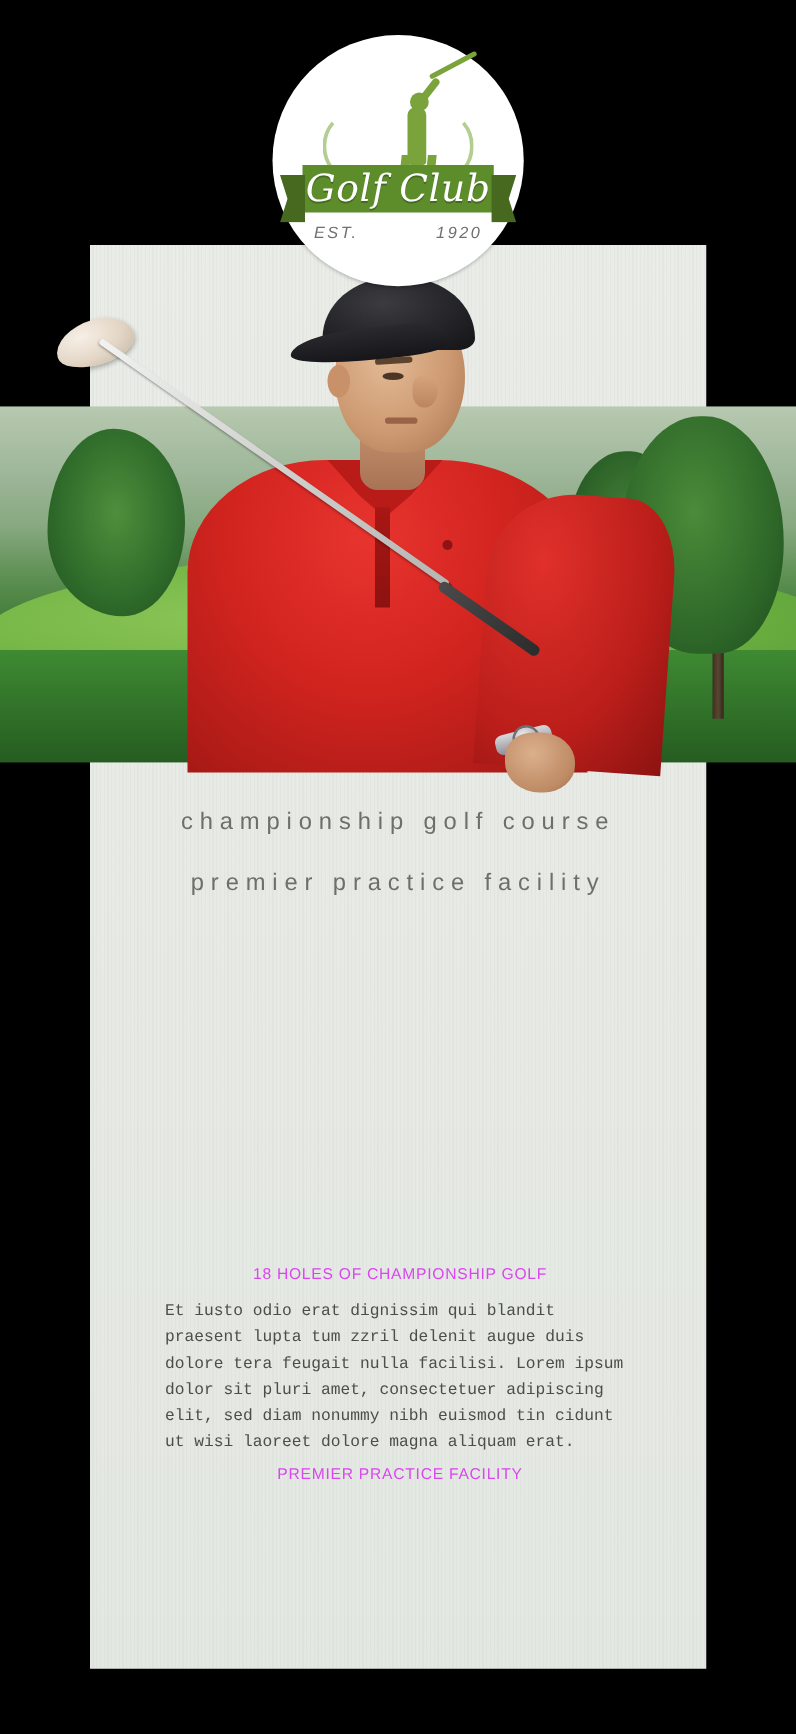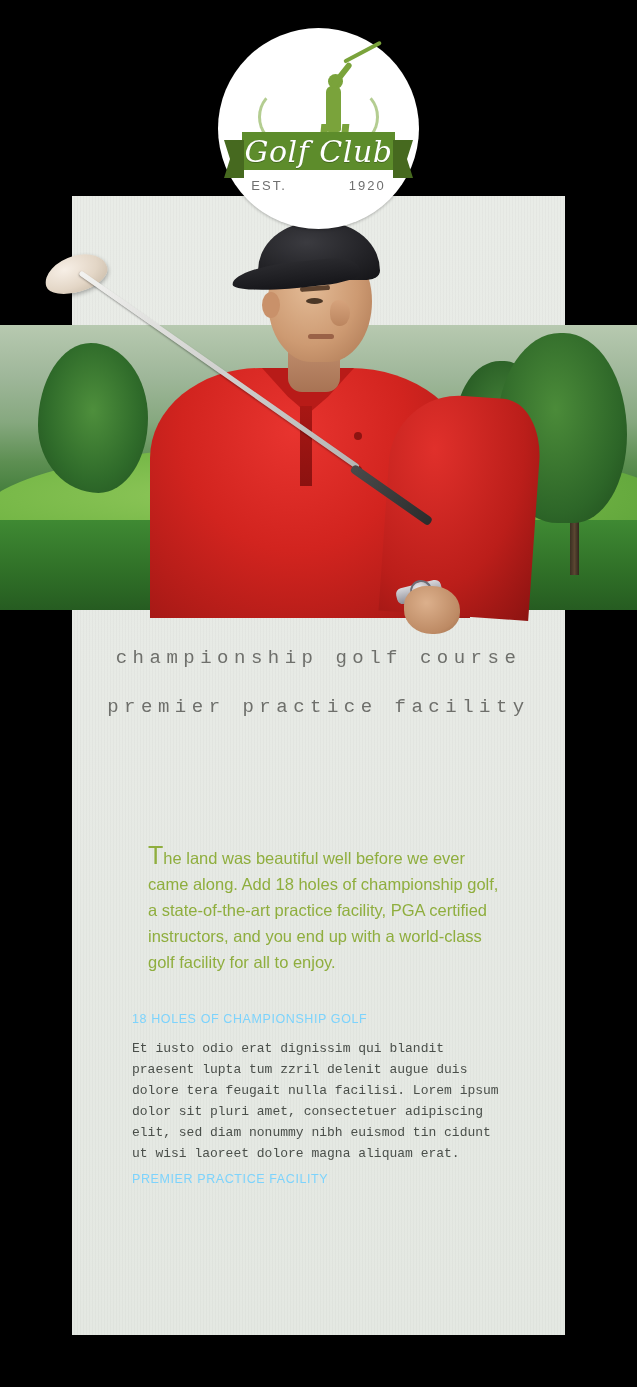--- a/index.html
+++ b/index.html
@@ -271,31 +271,32 @@
     position: relative; z-index: 2;
     text-shadow: 0 1px 0 rgba(0,0,0,.25);
   }
   .est-row {
     position: absolute; left: 0; right: 0; top: 150px;
     display: flex; justify-content: center; gap: 62px;
     color: #6f6f6f;
     font-family: "Liberation Sans", sans-serif;
     font-size: 13px;
     letter-spacing: 2px;
+    font-style: italic;
   }
 
   
   .headings {
     position: absolute;
     left: 72px; top: 648px; width: 493px;
     text-align: center;
   }
   .head-line {
     color: #6e6f6b;
-    font-family: Liberation Mono, monospace;
+    font-family: Liberation Sans, sans-serif;
     font-size: 19px;
     letter-spacing: 5.5px;
     line-height: 1.1;
   }
   .head-line.second { margin-top: 28px; }
 
   
   .intro {
     position: absolute;
     left: 148px; top: 845px; width: 356px;
@@ -308,26 +309,27 @@
     font-size: 25px;
     color: #8fae3e;
     line-height: 0;
   }
 
   
   .section { position: absolute; left: 132px; width: 376px; }
   .sec1 { top: 1012px; }
   .sec2 { top: 1172px; }
   .sec-title {
-    color: #7dd3fc;
+    color: #d946ef;
     font-family: "Liberation Sans", sans-serif;
     font-size: 12.5px;
     letter-spacing: .6px;
     text-transform: uppercase;
     margin-bottom: 12px;
+    text-align: center;
   }
   .sec-body {
     color: #4a4f4a;
     font-family: Liberation Mono, monospace;
     font-size: 13px;
     line-height: 21px;
   }
 </style>
 </head>
 <body>
@@ -393,23 +395,20 @@
         <span>1920</span>
       </div>
     </div>
   </div>
 
   <div class="headings">
     <div class="head-line">championship golf course</div>
     <div class="head-line second">premier practice facility</div>
   </div>
 
-  <div class="intro">
-    <span class="dropcap">T</span><span>he land was beautiful well before we ever came along. Add 18 holes of championship golf, a state-of-the-art practice facility, PGA certified instructors, and you end up with a world-class golf facility for all to enjoy.</span>
-  </div>
 
   <div class="section sec1">
     <div class="sec-title">18 HOLES OF CHAMPIONSHIP GOLF</div>
     <div class="sec-body">Et iusto odio erat dignissim qui blandit praesent lupta tum zzril delenit augue duis dolore tera feugait nulla facilisi. Lorem ipsum dolor sit pluri amet, consectetuer adipiscing elit, sed diam nonummy nibh euismod tin cidunt ut wisi laoreet dolore magna aliquam erat.</div>
   </div>
 
   <div class="section sec2">
     <div class="sec-title">PREMIER PRACTICE FACILITY</div>
   </div>
 

